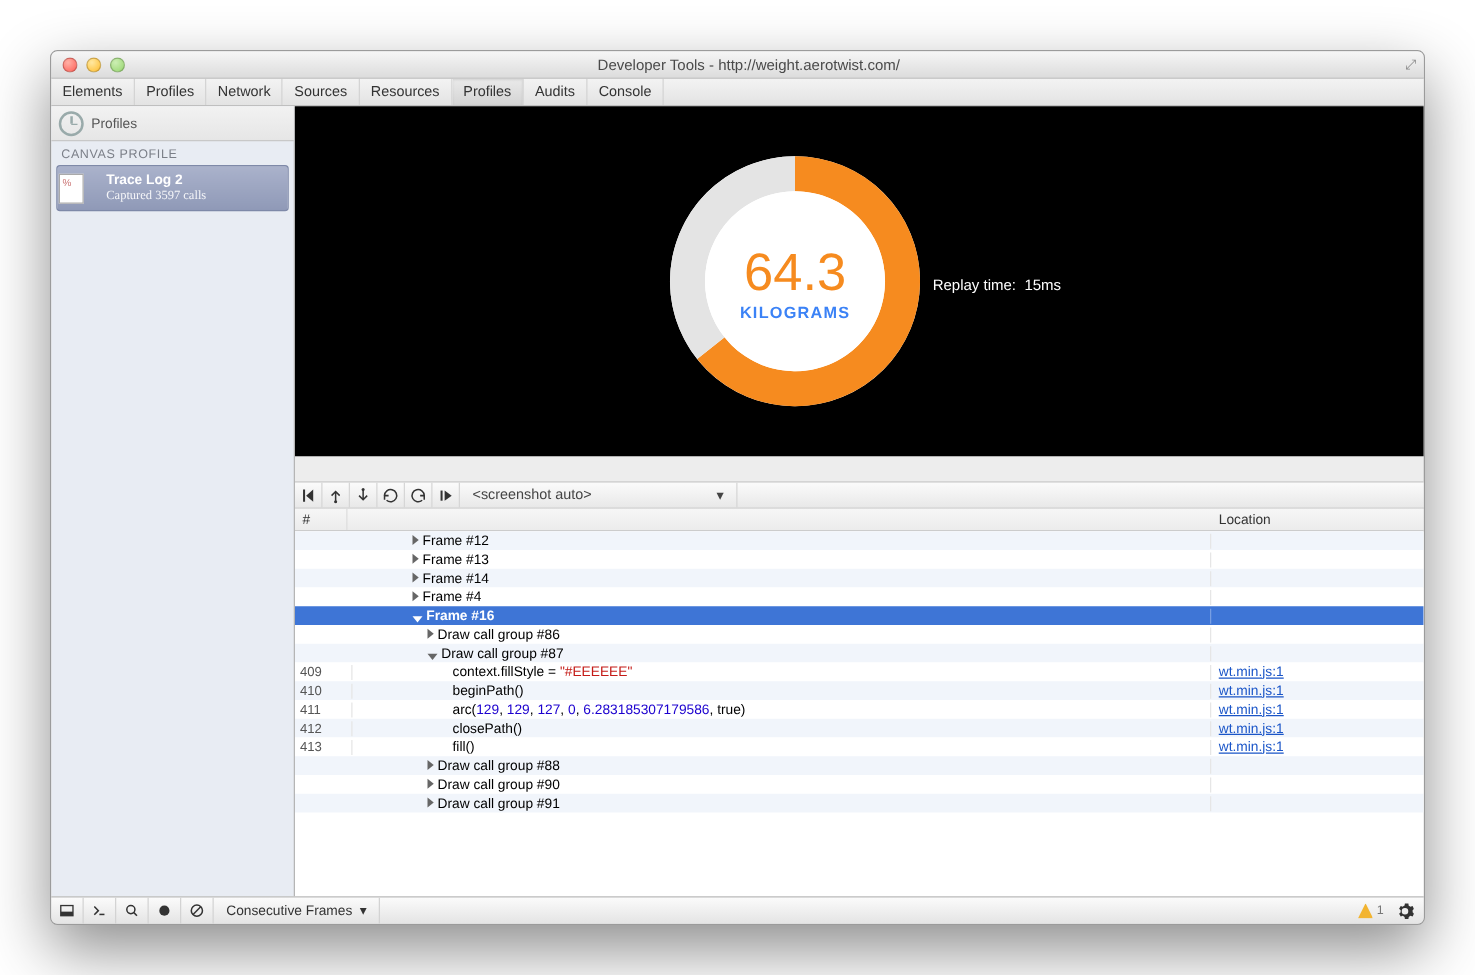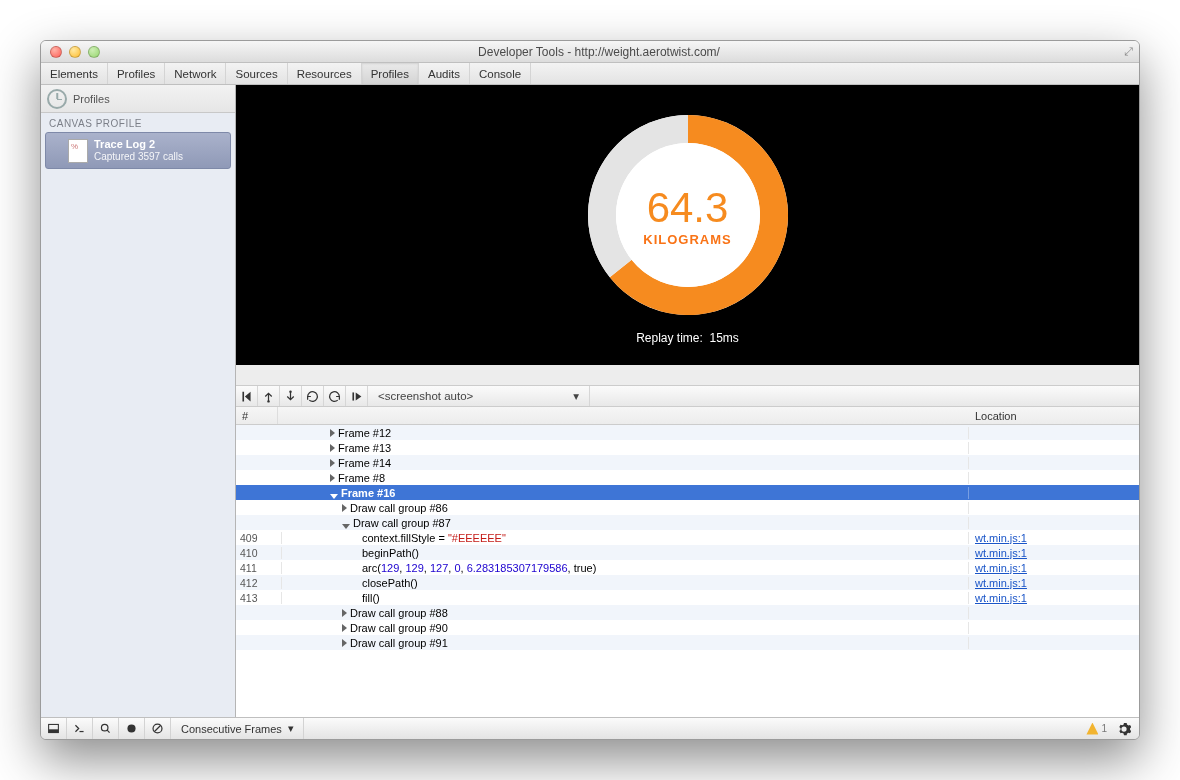--- a/index.html
+++ b/index.html
@@ -45,38 +45,38 @@
 }
 .profiles-header {
   height: 28px; display: flex; align-items: center; gap: 6px; padding: 0 6px;
   background: linear-gradient(#f2f2f2, #e6e6e6); border-bottom: 1px solid #c8c8c8; color: #555;
 }
 .clock-ic { width: 20px; height: 20px; border-radius: 50%; border: 2px solid #9aa; position: relative; }
 .clock-ic::before { content: ""; position: absolute; left: 50%; top: 50%; width: 5px; height: 1.5px; background: #9aa; transform-origin: left center; }
 .clock-ic::after { content: ""; position: absolute; left: 50%; top: 50%; width: 1.5px; height: 6px; background: #9aa; transform-origin: top center; transform: translate(-50%,-100%); }
 .section-label { padding: 5px 8px 3px; font-size: 10px; letter-spacing: 0.5px; color: #7b7f88; }
 .trace-item {
-  margin: 0 4px; padding: 5px 22px; background: linear-gradient(#aab2cb, #8f99b7);
-  border: 1px solid #7e89a8; border-radius: 3px; color: #fff; display: flex; gap: 6px; align-items: center;
+  margin: 0 4px; padding: 5px 1px; background: linear-gradient(#aab2cb, #8f99b7);
+  border: 1px solid #7e89a8; border-radius: 3px; color: #fff; display: flex; gap: 18px; align-items: center;
 }
 .page-ic { width: 20px; height: 24px; background: #fff; border: 1px solid #aaa; position: relative; }
 .page-ic::after { content: "%"; position: absolute; left: 2px; top: 2px; font-size: 8px; color: #c77; }
 .trace-text { display: flex; flex-direction: column; line-height: 1.2; }
 .trace-title { font-size: 11px; font-weight: bold; }
-.trace-sub { font-size: 10px; opacity: 0.9; }
+.trace-sub { font-size: 10px; opacity: 0.9; font-family: Liberation Serif, serif; }
 
 
 .rightcol { flex: 1; display: flex; flex-direction: column; min-width: 0; }
 
 
-.canvas-preview { height: 280px; background: #000; display: flex; flex-direction: column; align-items: center; justify-content: center; color: #fff; }
+.canvas-preview { height: 280px; background: #000; display: flex; align-items: center; justify-content: center; color: #fff; }
 .gauge-wrap { position: relative; width: 220px; height: 220px; }
 .gauge-inner { position: absolute; inset: 0; display: flex; flex-direction: column; align-items: center; justify-content: center; }
 .gauge-num { font-size: 42px; font-weight: 300; color: #f68b1f; }
-.gauge-label { font-size: 13px; letter-spacing: 1px; color: #f97316; font-weight: bold; text-align: right; }
+.gauge-label { font-size: 13px; letter-spacing: 1px; color: #3b82f6; font-weight: bold; text-align: right; }
 .replay { font-size: 12px; font-weight: normal; margin-top: 6px; }
 
 
 .trace-tb {
   height: 22px; background: linear-gradient(#fbfbfb, #e8e8e8); border-top: 1px solid #ccc; border-bottom: 1px solid #ccc;
   display: flex; align-items: center; font-size: 12px; color: #333; margin-top: 20px;
 }
 .tbbtn { width: 22px; height: 100%; display: flex; align-items: center; justify-content: center; border-right: 1px solid #d6d6d6; cursor: default; }
 .tbbtn svg { width: 13px; height: 13px; fill: #333; }
 .shot-select { flex: 0 0 auto; padding: 0 10px; height: 100%; display: flex; align-items: center; gap: 100px; border-right: 1px solid #d6d6d6; font-size: 11.5px; color: #444; }
@@ -249,21 +249,21 @@
             <div class="cell-call indent1"><span class="disclosure closed"></span><span>Frame #13</span></div>
             <div class="cell-loc"></div>
           </div>
           <div class="row">
             <div class="cell-num"></div>
             <div class="cell-call indent1"><span class="disclosure closed"></span><span>Frame #14</span></div>
             <div class="cell-loc"></div>
           </div>
           <div class="row">
             <div class="cell-num"></div>
-            <div class="cell-call indent1"><span class="disclosure closed"></span><span>Frame #8</span></div>
+            <div class="cell-call indent1"><span class="disclosure closed"></span><span>Frame #4</span></div>
             <div class="cell-loc"></div>
           </div>
           <div class="row selected">
             <div class="cell-num"></div>
             <div class="cell-call indent1"><span class="disclosure open"></span><span style="font-weight: bold;">Frame #16</span></div>
             <div class="cell-loc"></div>
           </div>
           <div class="row">
             <div class="cell-num"></div>
             <div class="cell-call indent2"><span class="disclosure closed"></span><span>Draw call group #86</span></div>

